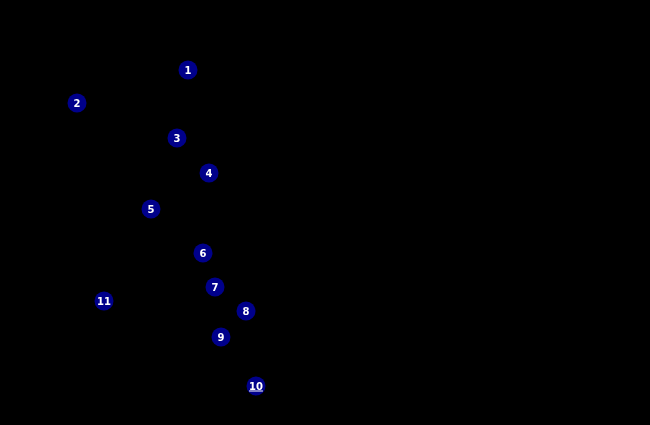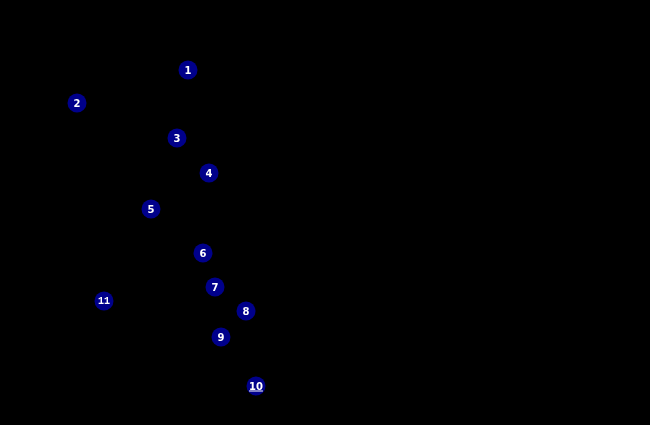--- a/index.html
+++ b/index.html
@@ -43,14 +43,14 @@
     <div class="node" style="left: 188px; top: 70px; background: rgb(0, 0, 139); color: rgb(255, 255, 255);">1</div>
     <div class="node" style="left: 77px; top: 103px; background: rgb(0, 0, 139); color: rgb(255, 255, 255);">2</div>
     <div class="node" style="left: 177px; top: 138px; background: rgb(0, 0, 139); color: rgb(255, 255, 255);">3</div>
     <div class="node" style="left: 209px; top: 173px; background: rgb(0, 0, 139); color: rgb(255, 255, 255);">4</div>
     <div class="node" style="left: 151px; top: 209px; background: rgb(0, 0, 139); color: rgb(255, 255, 255);">5</div>
     <div class="node" style="left: 203px; top: 253px; background: rgb(0, 0, 139); color: rgb(255, 255, 255);">6</div>
     <div class="node" style="left: 215px; top: 287px; background: rgb(0, 0, 139); color: rgb(255, 255, 255);">7</div>
     <div class="node" style="left: 246px; top: 311px; background: rgb(0, 0, 139); color: rgb(255, 255, 255);">8</div>
     <div class="node" style="left: 221px; top: 337px; background: rgb(0, 0, 139); color: rgb(255, 255, 255);">9</div>
     <div class="node" style="left: 256px; top: 386px; background: rgb(0, 0, 139); color: rgb(255, 255, 255); text-decoration: underline;">10</div>
-    <div class="node" style="left: 104px; top: 301px; background: rgb(0, 0, 139); color: rgb(255, 255, 255); font-family: Liberation Mono, monospace;">11</div>
+    <div class="node" style="left: 104px; top: 301px; background: rgb(0, 0, 139); color: rgb(255, 255, 255);">11</div>
   </div>
 
 </body></html>

